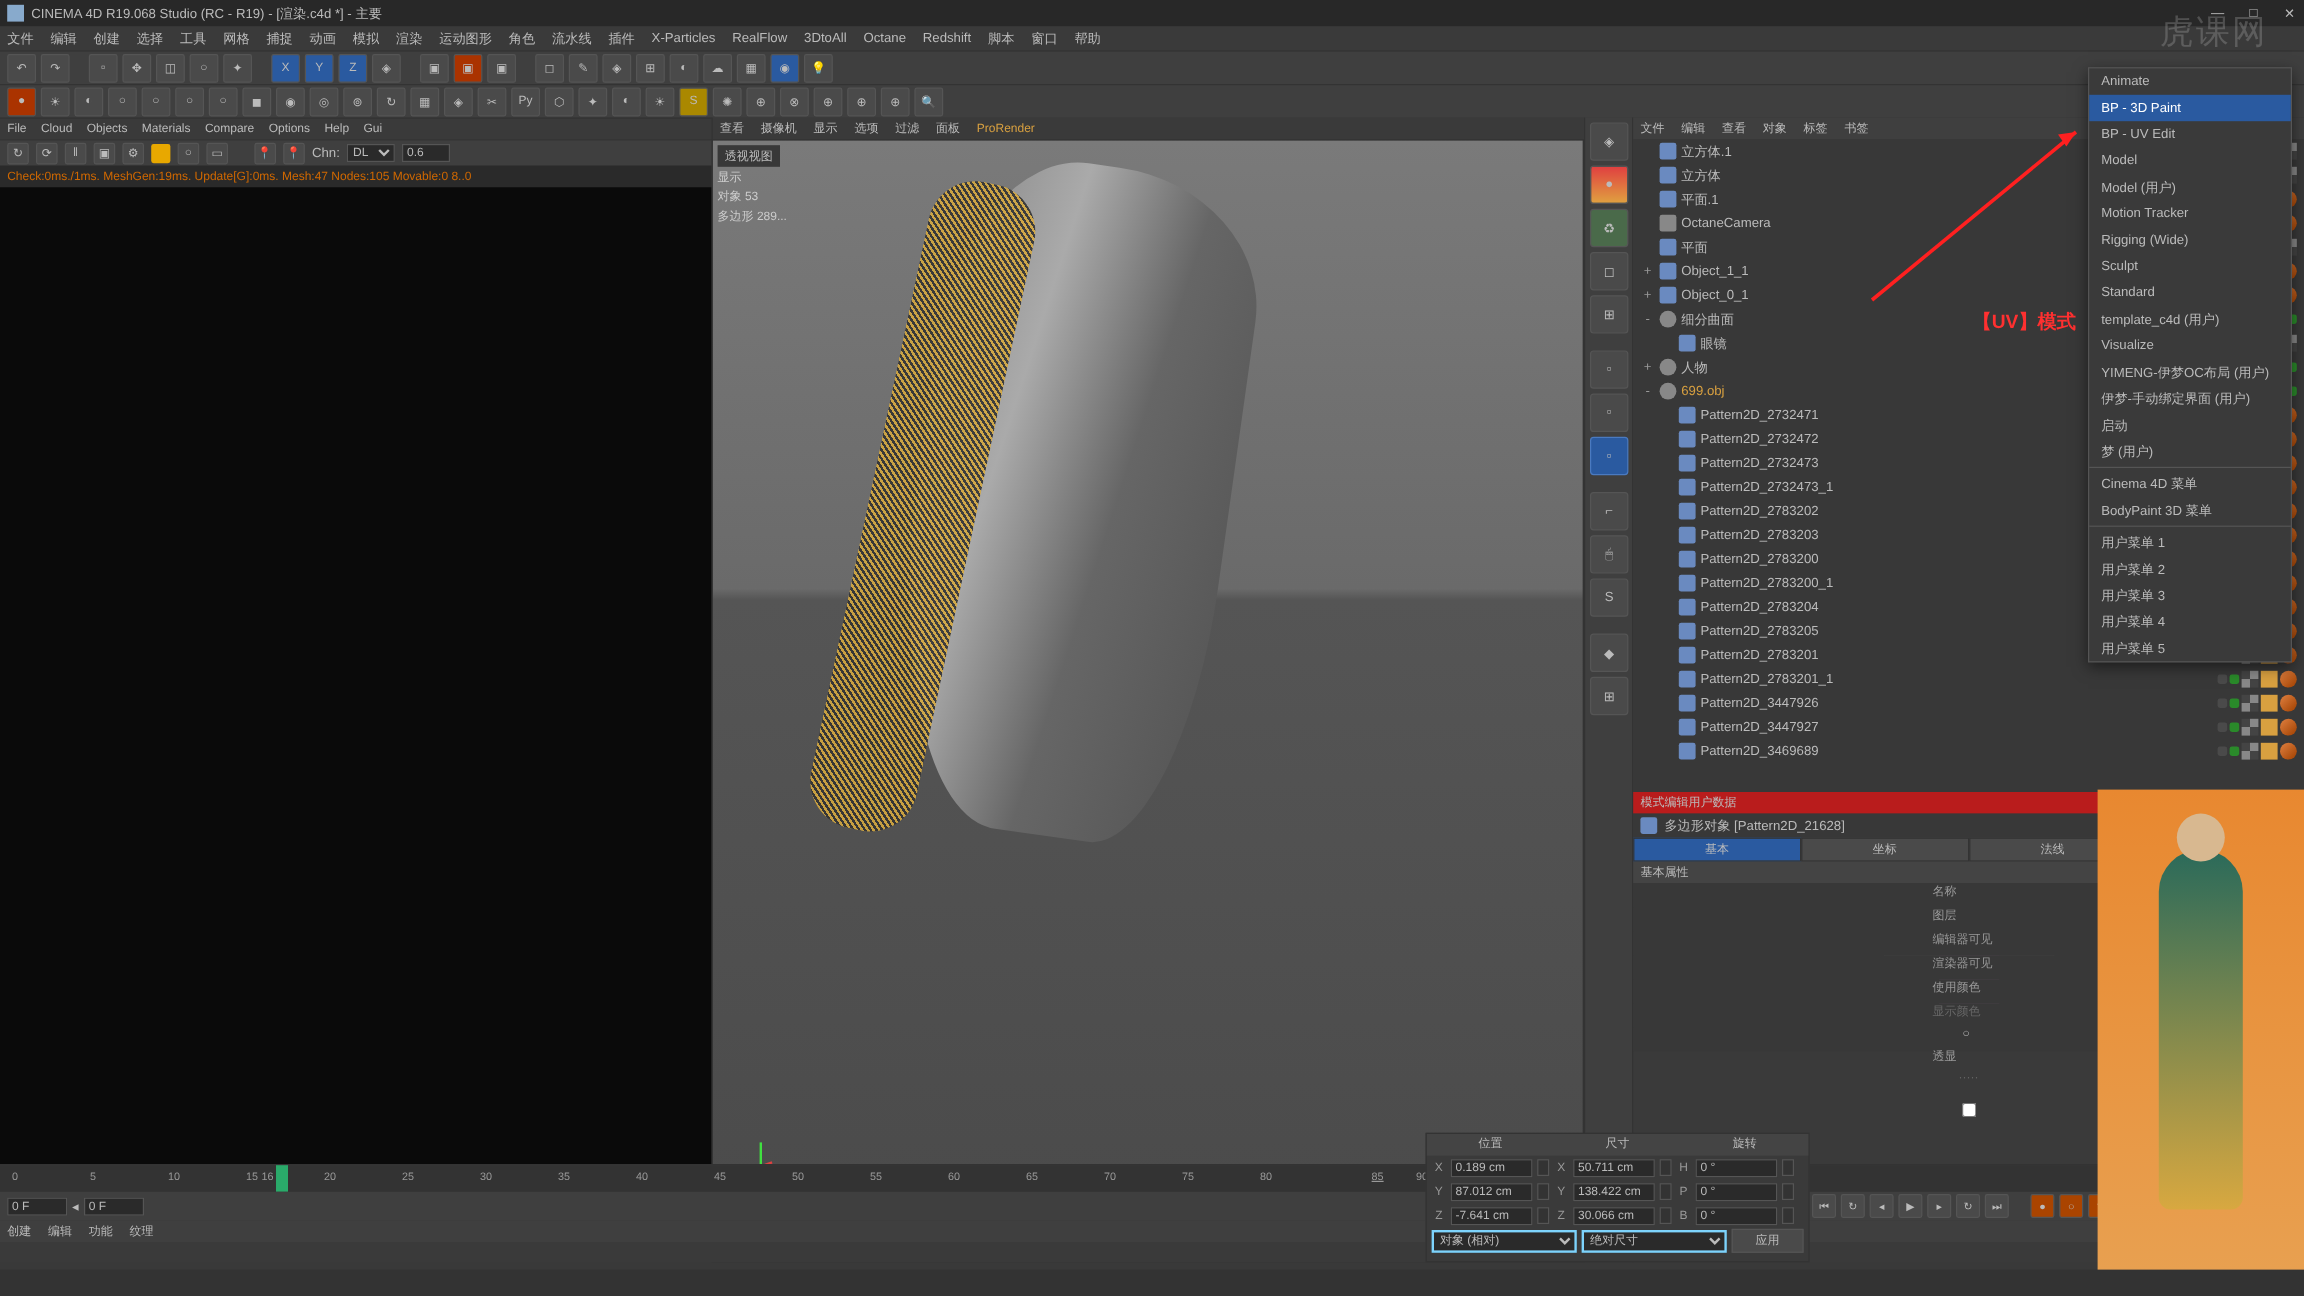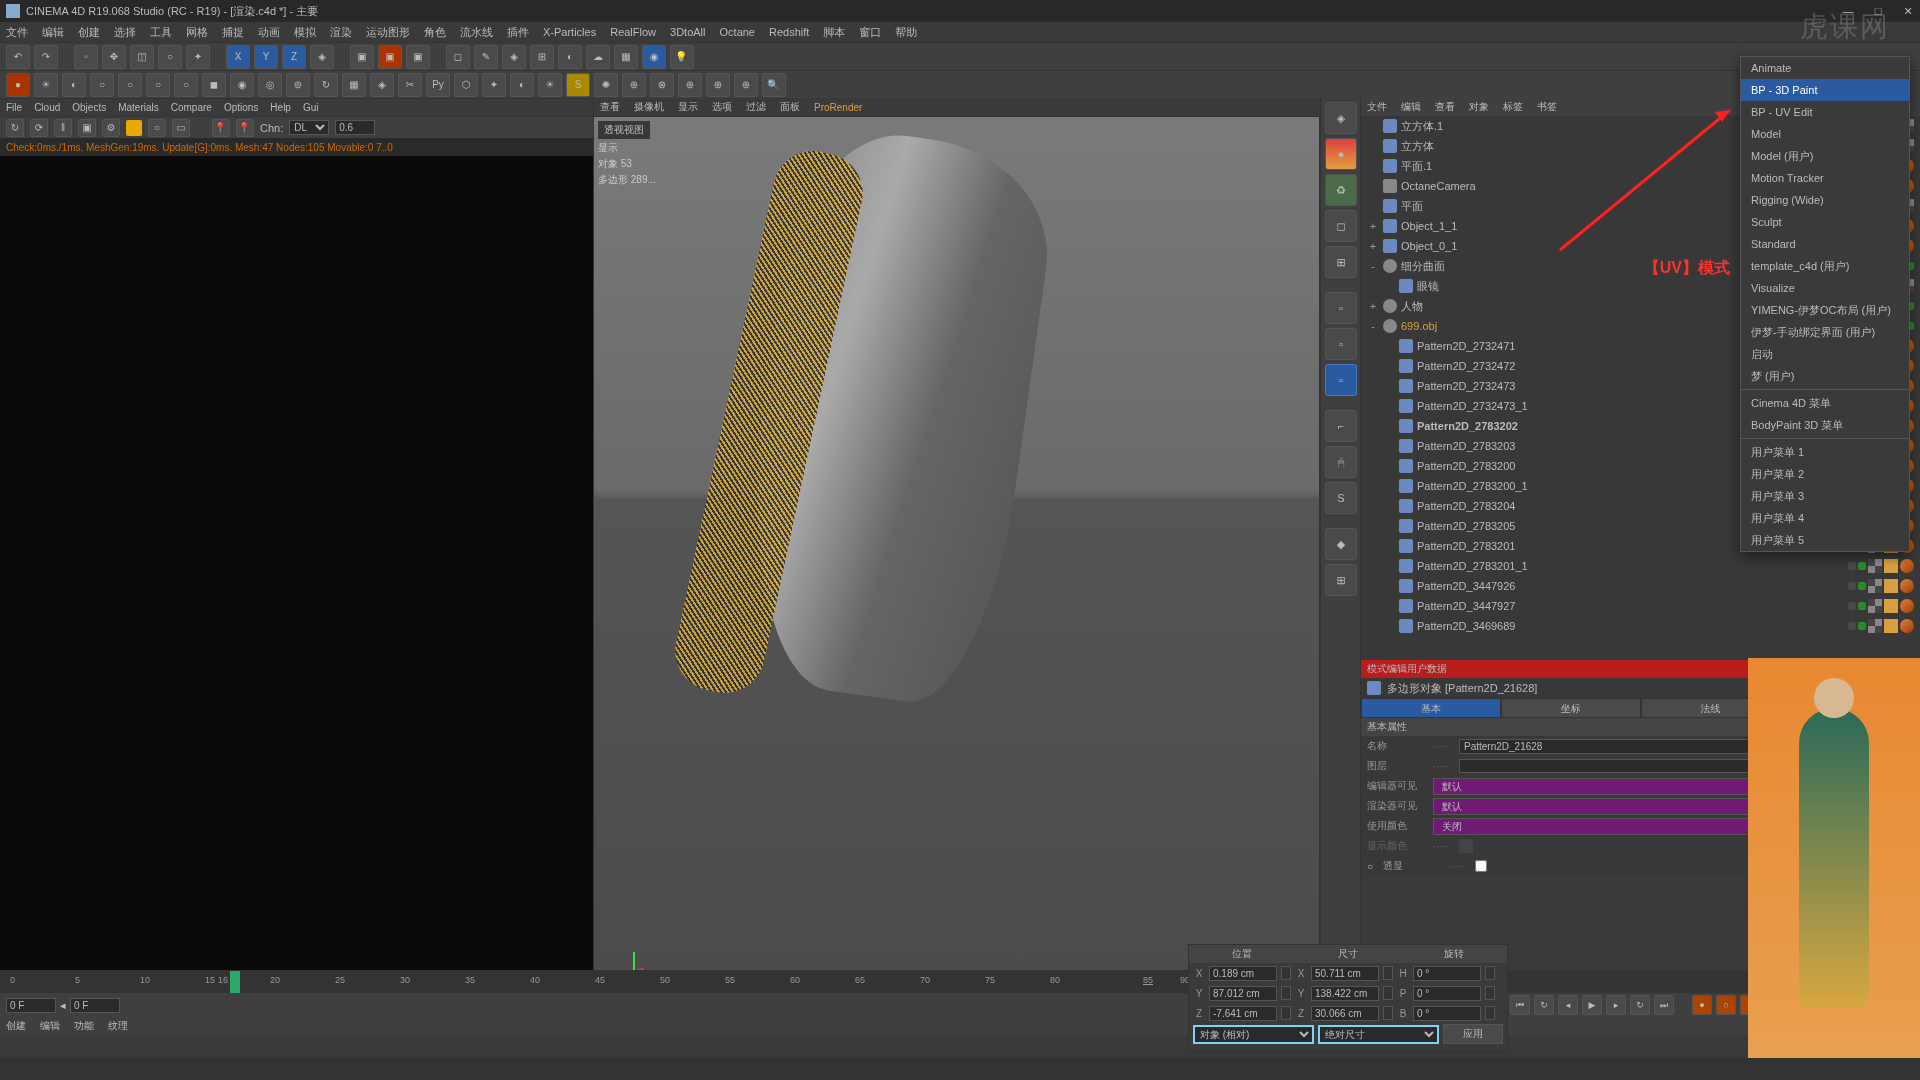--- a/index.html
+++ b/index.html
@@ -65,21 +65,21 @@
 .treerow .tex { width:14px; height:14px; background:repeating-conic-gradient(#888 0 25%,#444 0 50%); }
 .treerow .uv { width:14px; height:14px; background:#d8a040; }
 .treerow .phong { width:14px; height:14px; background:linear-gradient(135deg,#e08040,#a04000); border-radius:50%; }
 .attrhdr { height:18px; background:#b91c1c; display:flex; align-items:center; padding:0 6px; font-size:10px; }
 .attrname { height:20px; background:#383838; display:flex; align-items:center; padding:0 6px; gap:6px; }
 .attrname .oicon { width:14px; height:14px; background:#6a8ac0; border-radius:2px; }
 .attrtabs { height:20px; display:flex; background:#383838; }
 .attrtab { flex:1; text-align:center; line-height:20px; background:#4a4a4a; border:1px solid #333; cursor:pointer; font-size:10px; }
 .attrtab.active { background:#2a5aa0; }
 .attrsect { height:18px; background:#444; padding:0 6px; display:flex; align-items:center; font-size:10px; }
-.attrrow { height:20px; display:flex; align-items:center; padding:0 6px; gap:6px; background:#383838; font-size:10px; }
+.attrrow { height:20px; display:flex; align-items:center; padding:0 6px; gap:6px; background:#383838; font-size:10px;flex-direction:column; }
 .attrrow .albl { width:60px; color:#999; }
 .attrrow .dotted { flex:0 0 20px; color:#666; }
 .attrrow input[type=text] { flex:1; background:#2a2a2a; border:1px solid #555; color:#bbb; padding:1px 4px; font-size:10px; }
 .attrrow select { flex:1; background:#701a75; border:1px solid #555; color:#bbb; padding:1px 4px; font-size:10px; }
 .attrrow input[type=checkbox] { width:12px; height:12px; }
 .layoutmenu { position:absolute; top:56px; right:10px; width:170px; background:#3a3a3a; border:1px solid #555; box-shadow:0 4px 12px rgba(0,0,0,.5); z-index:100; font-size:11px; }
 .layoutmenu .mi { height:22px; display:flex; align-items:center; padding:0 10px; cursor:pointer; }
 .layoutmenu .mi.hl { background:#2a5aa0; color:#fff; }
 .layoutmenu .sep { height:1px; background:#555; margin:2px 0; }
 .arrow-annotation { position:absolute; top:100px; right:180px; z-index:99; pointer-events:none; }
@@ -230,21 +230,21 @@
       <div class="lock"></div>
       <div class="tbtn" style="width:18px;height:18px">○</div>
       <div class="tbtn" style="width:18px;height:18px">▭</div>
       <div style="width:10px"></div>
       <div class="tbtn" style="width:18px;height:18px">📍</div>
       <div class="tbtn" style="width:18px;height:18px">📍</div>
       <span>Chn:</span>
       <select><option>DL</option></select>
       <input type="text" value="0.6" style="">
     </div>
-    <div class="lvstatus">Check:0ms./1ms.  MeshGen:19ms.  Update[G]:0ms.  Mesh:47 Nodes:105 Movable:0  7..0</div>
+    <div class="lvstatus">Check:0ms./1ms.  MeshGen:19ms.  Update[G]:0ms.  Mesh:47 Nodes:105 Movable:0  8..0</div>
     <div class="lvview"></div>
     <div class="lvfooter" id="lvfooter">
         <span>Rendering:</span>
         <span>Ms/sec: ...</span>
         <span>Time: ...</span>
         <span>Spp/maxspp: ...</span>
         <span>Tri: 0/149k</span>
         <span>Mesh: 47</span>
         <span>Hair: 0</span>
       </div>
@@ -467,21 +467,21 @@
           <span class="oicon poly"></span>
           <span class="oname">Pattern2D_2732473_1</span>
           <span class="tags">
             <span class="tag dot1"></span>
             <span class="tag dot2"></span>
             <span class="tag tex"></span>
             <span class="tag uv"></span>
             <span class="tag phong"></span>
           </span>
         </div>
-        <div class="treerow" style="padding-left: 22px; font-weight: bold;">
+        <div class="treerow" style="padding-left: 22px;">
           <span class="exp"></span>
           <span class="oicon poly"></span>
           <span class="oname">Pattern2D_2783202</span>
           <span class="tags">
             <span class="tag dot1"></span>
             <span class="tag dot2"></span>
             <span class="tag tex"></span>
             <span class="tag uv"></span>
             <span class="tag phong"></span>
           </span>

